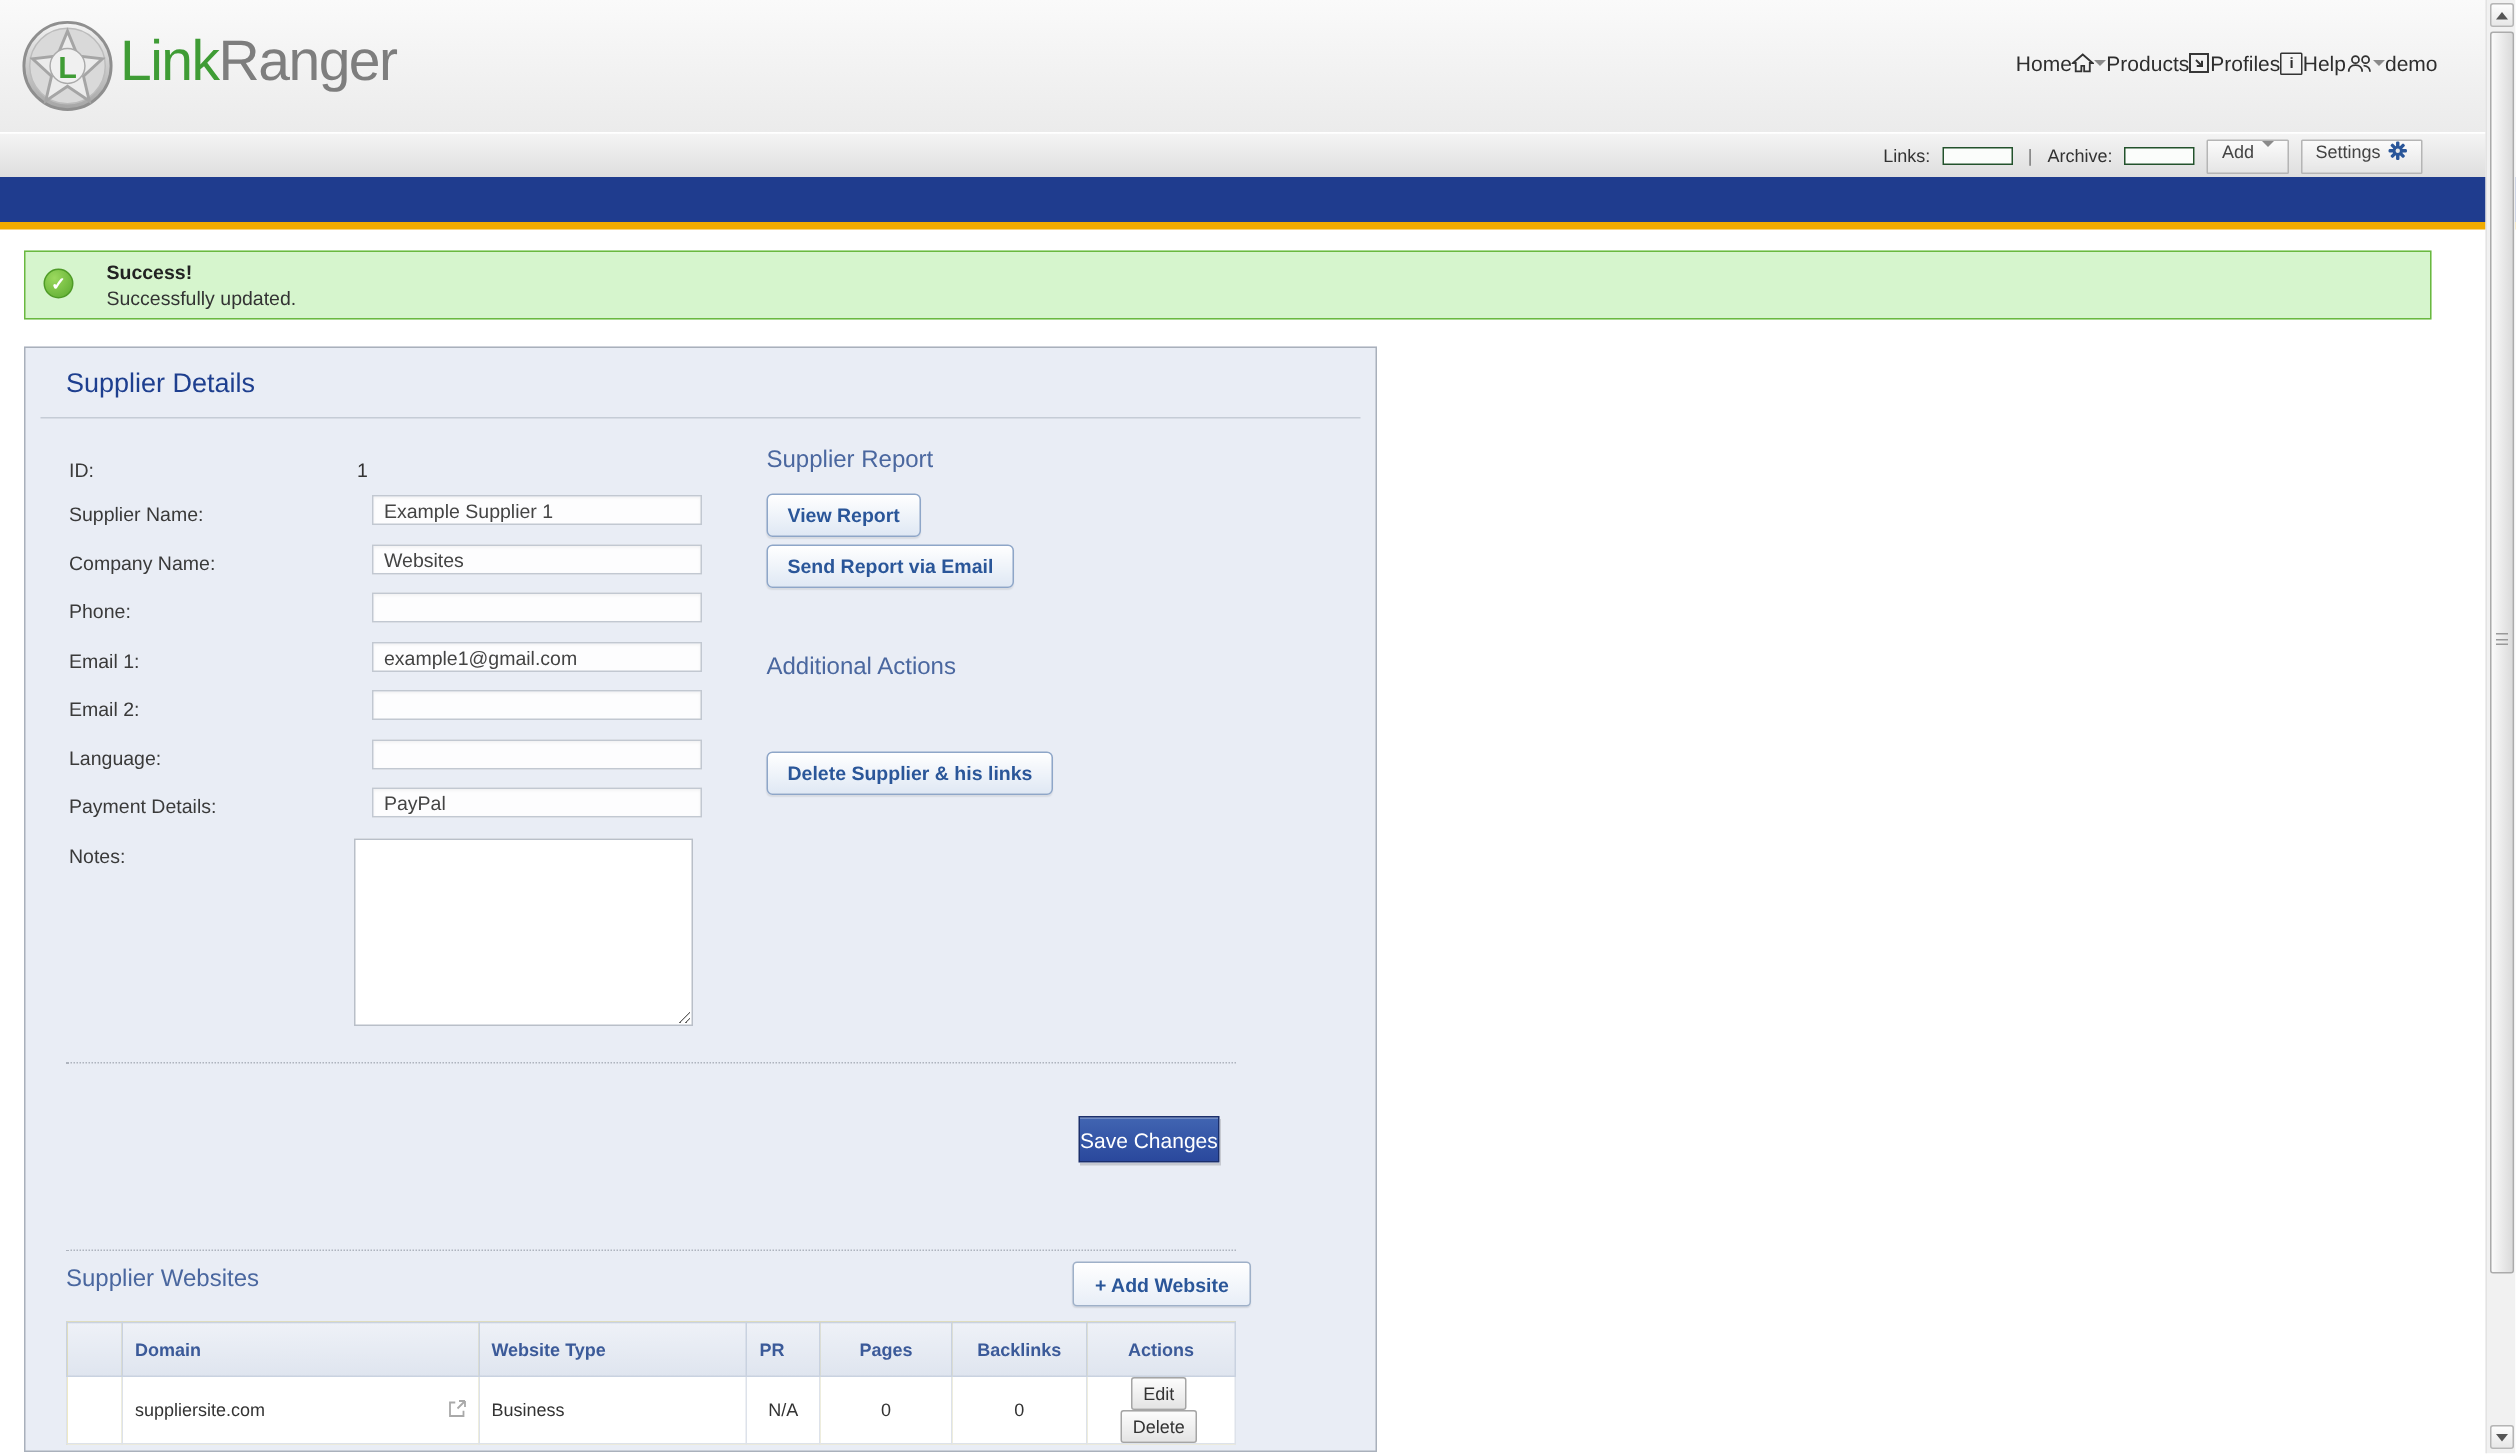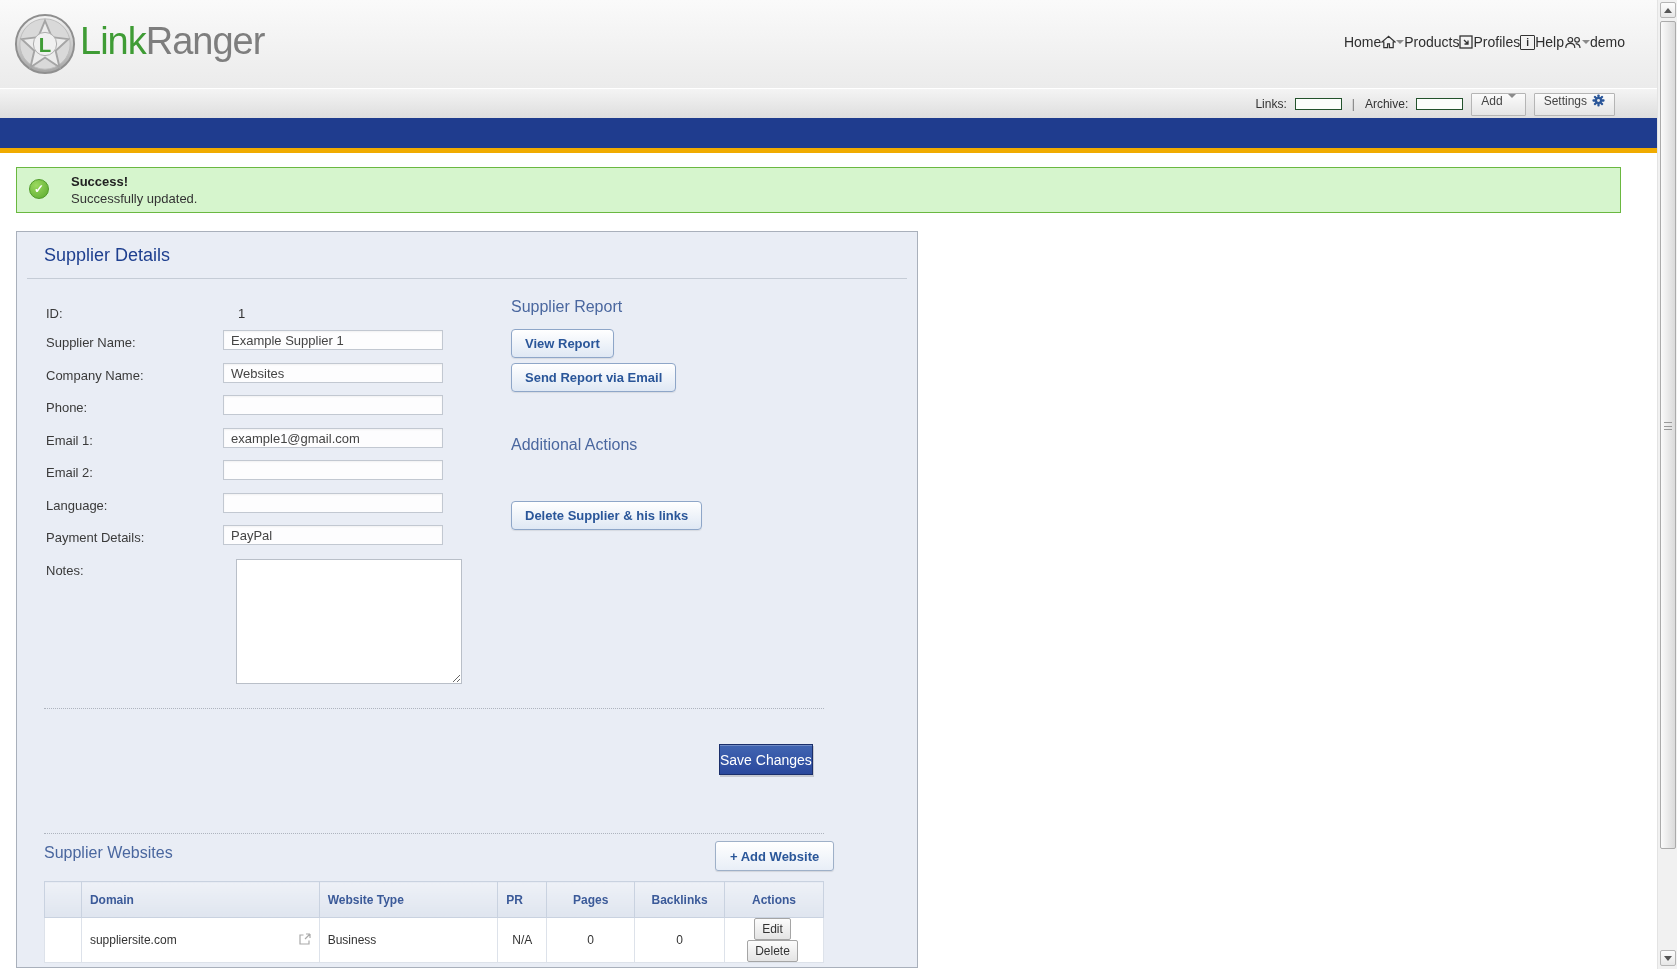--- a/index.html
+++ b/index.html
@@ -50,21 +50,21 @@
 
   
   .panel { position:absolute; left:16px; top:231px; width:902px; height:737px;
            background:#e9edf5; border:1px solid #a9b0bb; }
   .panel-title { position:absolute; left:27px; top:13px; font-size:18px; color:#1e3f8f; }
   .hr-solid { position:absolute; left:10px; width:880px; border-top:1px solid #c5ccd6; }
   .hr-dotted { position:absolute; left:27px; width:780px; border-top:1px dotted #aeb4be; }
 
   .flabel { position:absolute; left:29px; font-size:13px; color:#3a3a3a; }
   .fvalue { position:absolute; left:221px; font-size:13px; color:#333; }
-  .finput { position:absolute; left:206px; width:220px; height:20px; border:1px solid #c2c8d1;
+  .finput { position:absolute; left:231px; width:220px; height:20px; border:1px solid #c2c8d1;
             background:#fdfdfe; font-family:"Liberation Sans",sans-serif; font-size:13px; color:#444;
             padding:2px 7px; box-shadow:inset 0 1px 2px rgba(0,0,0,.05); }
   .ftextarea { position:absolute; left:219px; top:327px; width:226px; height:125px; border:1px solid #b9bfc8;
                background:#fff; resize:both; font-family:"Liberation Sans",sans-serif; font-size:13px; color:#444; padding:4px; }
 
   .subhead { position:absolute; font-size:16px; color:#4a679f; }
   .bluebtn { position:absolute; left:494px; height:29px; padding:0 13px; border-radius:4px;
              border:1px solid #8ea6c8; background:linear-gradient(#ffffff,#dfe8f4);
              color:#2a5699; font-weight:bold; font-size:13px; font-family:"Liberation Sans",sans-serif;
              cursor:pointer; box-shadow:0 1px 1px rgba(0,0,0,.08); white-space:nowrap; }

